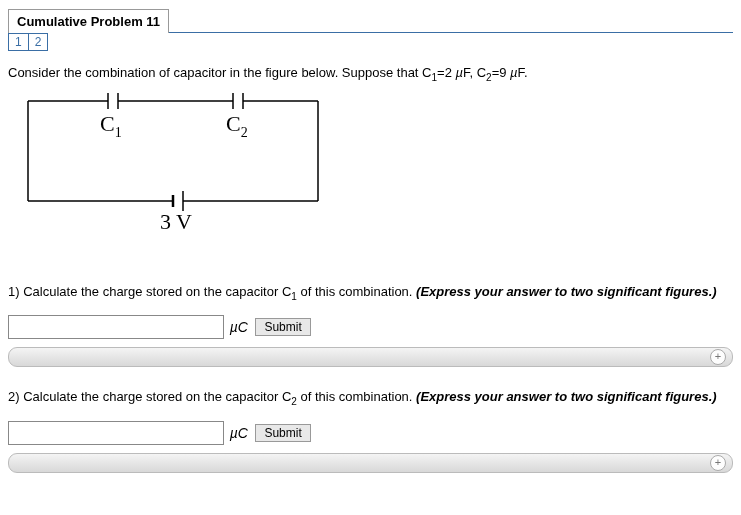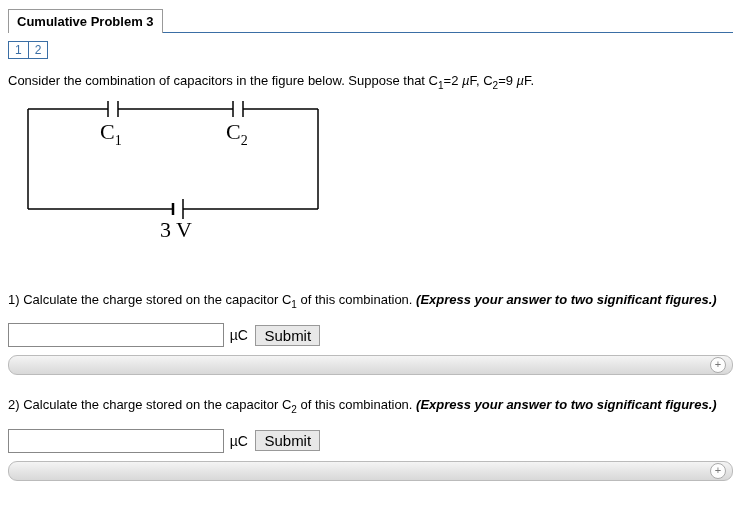--- a/index.html
+++ b/index.html
@@ -21,21 +21,21 @@
     border: 1px solid #999;
     border-bottom: none;
     padding: 4px 8px;
     font-weight: bold;
     font-size: 13px;
     background: #fff;
     position: relative;
     top: 1px;
   }
   .tab-row {
-    margin-top: 8px;
+    margin-top: 0;
   }
   .tab-btn {
     display: inline-block;
     border: 1px solid #3a6ea5;
     padding: 1px 6px;
     font-size: 12px;
     color: #3a6ea5;
     margin-right: -1px;
     cursor: pointer;
     background: #fff;
@@ -61,26 +61,27 @@
     margin-bottom: 8px;
   }
   .answer-input {
     width: 210px;
     height: 20px;
     border: 1px solid #888;
     font-size: 13px;
     vertical-align: middle;
   }
   .unit {
+    font-style: italic;
     font-size: 14px;
     margin: 0 4px 0 2px;
     vertical-align: middle;
   }
   .submit-btn {
-    font-size: 15px;
+    font-size: 12px;
     padding: 1px 8px;
     vertical-align: middle;
     background: #e8e8e8;
     border: 1px solid #999;
     cursor: pointer;
   }
   .expand-bar {
     height: 18px;
     background: linear-gradient(#f4f4f4, #d8d8d8);
     border: 1px solid #bbb;
@@ -102,29 +103,29 @@
     font-size: 11px;
     line-height: 13px;
     color: #777;
   }
   sub { font-size: 10px; }
 </style>
 </head>
 <body>
 
 <div class="header-row">
-  <span class="problem-title">Cumulative Problem 3</span>
+  <span class="problem-title">Cumulative Problem 11</span>
 </div>
 
 <div class="tab-row">
   <span class="tab-btn">1</span><span class="tab-btn">2</span>
 </div>
 
 <div class="intro">
-  <span>Consider the combination of capacitors in the figure below. Suppose that C</span><sub>1</sub><span>=2 </span><i>µ</i><span>F, C</span><sub>2</sub><span>=9 </span><i>µ</i><span>F.</span>
+  <span>Consider the combination of capacitor in the figure below. Suppose that C</span><sub>1</sub><span>=2 </span><i>µ</i><span>F, C</span><sub>2</sub><span>=9 </span><i>µ</i><span>F.</span>
 </div>
 
 <div class="circuit">
   <svg width="310" height="160">
 
     <line x1="10" y1="10" x2="90" y2="10" stroke="black" stroke-width="1.5"></line>
 
     <line x1="90" y1="2" x2="90" y2="18" stroke="black" stroke-width="1.5"></line>
     <line x1="100" y1="2" x2="100" y2="18" stroke="black" stroke-width="1.5"></line>
 

